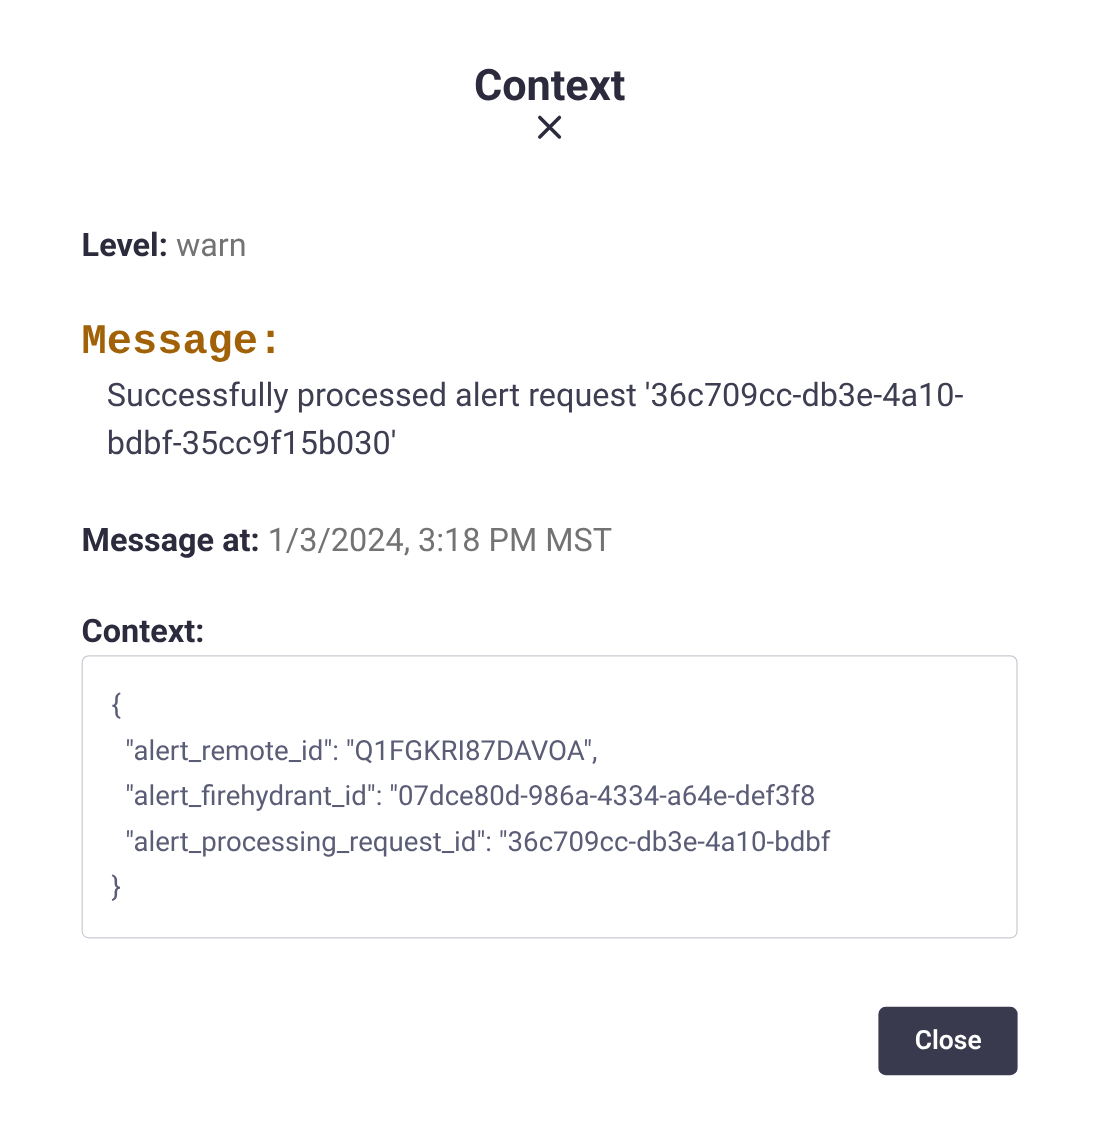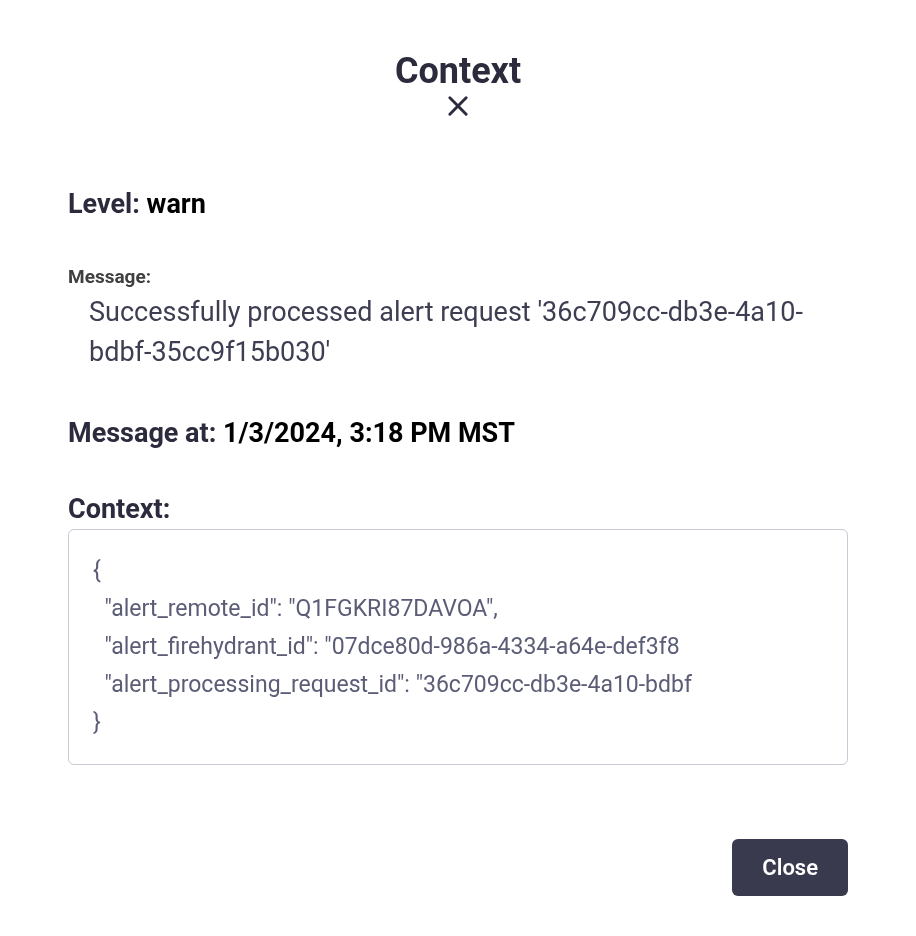--- a/index.html
+++ b/index.html
@@ -52,31 +52,32 @@
     }
     .field-label {
       font-weight: 700;
       color: #2b2b3d;
       text-align: right;
     }
     .field-label::after {
       content: " ";
     }
     .field-value {
-      font-weight: 700;
-      color: #000000;
+      font-weight: 400;
+      color: #737373;
     }
     .message-block {
       margin-bottom: 40px;
     }
     .message-label {
-      font-size: 19px;
+      font-size: 35px;
       font-weight: 700;
-      color: #404040;
+      color: #a16207;
       margin-bottom: 4px;
+      font-family: Liberation Mono, monospace;
     }
     .message-value {
       font-size: 27px;
       line-height: 1.5;
       font-weight: 400;
       color: #3e3e52;
       margin-left: 21px;
     }
     .context-label {
       font-size: 27px;

